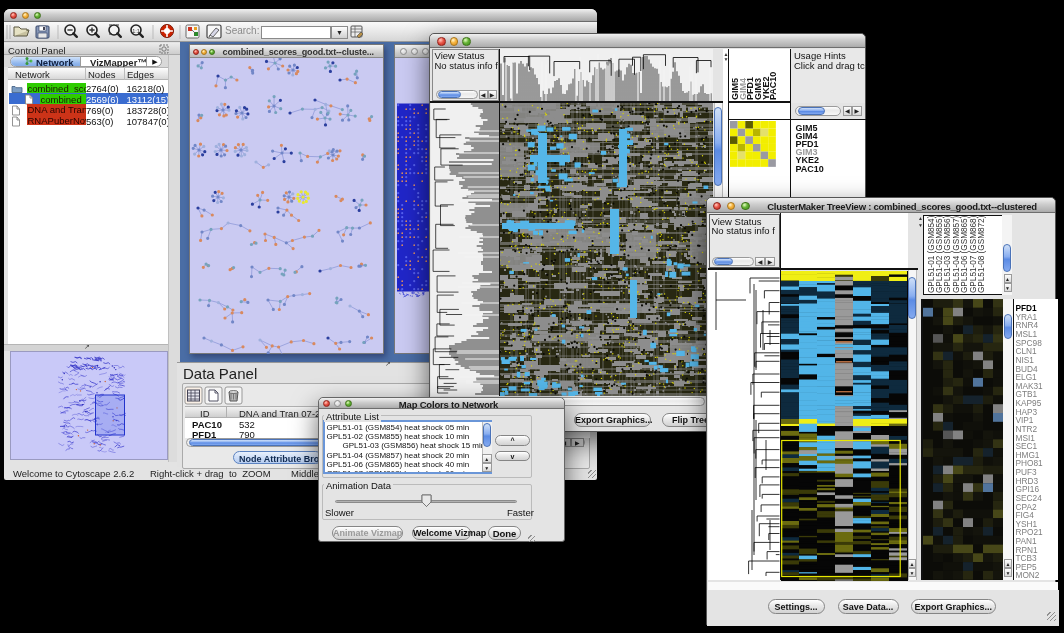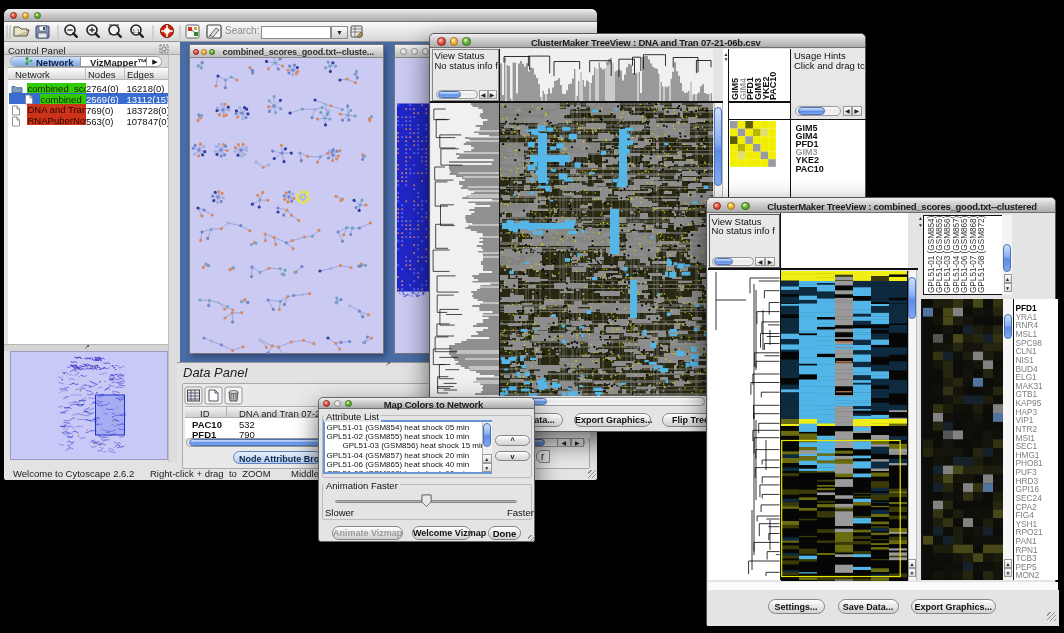--- a/index.html
+++ b/index.html
@@ -362,21 +362,21 @@
         <div class="tl tlx" style="left:27px;top:3px;width:7px;height:7px;"></div>
         <svg class="abs" style="left:1.8px;top:56.5px;" width="33" height="196" viewBox="0 0 33 196">
           <rect x="0" y="1.5" width="32" height="188" fill="#2026c8"></rect>
           <path d="M1.2 3.2h.01M13.2 3.2h.01M13.2 7.2h.01M5.2 15.2h.01M13.2 15.2h.01M17.2 15.2h.01M1.2 19.2h.01M9.2 19.2h.01M13.2 19.2h.01M1.2 23.2h.01M5.2 23.2h.01M9.2 23.2h.01M21.2 23.2h.01M29.2 23.2h.01M21.2 27.2h.01M29.2 27.2h.01M13.2 31.2h.01M21.2 31.2h.01M5.2 35.2h.01M29.2 35.2h.01M21.2 39.2h.01M29.2 39.2h.01M9.2 43.2h.01M21.2 43.2h.01M13.2 47.2h.01M21.2 47.2h.01M25.2 47.2h.01M9.2 51.2h.01M17.2 51.2h.01M21.2 51.2h.01M29.2 51.2h.01M25.2 55.2h.01M25.2 59.2h.01M9.2 63.2h.01M17.2 63.2h.01M29.2 63.2h.01M13.2 67.2h.01M29.2 67.2h.01M13.2 71.2h.01M17.2 71.2h.01M29.2 71.2h.01M9.2 75.2h.01M1.2 83.2h.01M9.2 83.2h.01M17.2 87.2h.01M1.2 91.2h.01M21.2 91.2h.01M21.2 95.2h.01M1.2 99.2h.01M25.2 99.2h.01M29.2 99.2h.01M5.2 103.2h.01M17.2 103.2h.01M25.2 103.2h.01M17.2 107.2h.01M25.2 107.2h.01M5.2 111.2h.01M21.2 111.2h.01M29.2 111.2h.01M5.2 115.2h.01M25.2 115.2h.01M1.2 119.2h.01M5.2 119.2h.01M13.2 119.2h.01M21.2 119.2h.01M25.2 119.2h.01M5.2 123.2h.01M1.2 127.2h.01M17.2 127.2h.01M29.2 127.2h.01M13.2 131.2h.01M9.2 135.2h.01M21.2 135.2h.01M1.2 139.2h.01M5.2 139.2h.01M25.2 139.2h.01M21.2 143.2h.01M1.2 147.2h.01M21.2 147.2h.01M9.2 155.2h.01M21.2 155.2h.01M29.2 155.2h.01M9.2 159.2h.01M1.2 163.2h.01M5.2 167.2h.01M17.2 167.2h.01M25.2 167.2h.01M17.2 171.2h.01M21.2 171.2h.01M17.2 179.2h.01M29.2 179.2h.01M13.2 183.2h.01M25.2 183.2h.01M29.2 183.2h.01M5.2 187.2h.01M17.2 187.2h.01M21.2 187.2h.01" stroke="#5560ee" stroke-width="2.2" stroke-linecap="round" fill="none"></path>
           <path d="M25.2 3.2h.01M9.2 7.2h.01M17.2 7.2h.01M29.2 7.2h.01M17.2 11.2h.01M21.2 11.2h.01M29.2 11.2h.01M1.2 15.2h.01M9.2 15.2h.01M13.2 23.2h.01M9.2 27.2h.01M13.2 27.2h.01M1.2 31.2h.01M17.2 31.2h.01M1.2 35.2h.01M9.2 35.2h.01M13.2 35.2h.01M21.2 35.2h.01M1.2 39.2h.01M9.2 39.2h.01M17.2 39.2h.01M25.2 39.2h.01M17.2 43.2h.01M1.2 47.2h.01M9.2 47.2h.01M29.2 47.2h.01M1.2 51.2h.01M9.2 55.2h.01M13.2 55.2h.01M29.2 55.2h.01M9.2 59.2h.01M29.2 59.2h.01M1.2 63.2h.01M1.2 67.2h.01M9.2 67.2h.01M5.2 71.2h.01M9.2 71.2h.01M21.2 71.2h.01M25.2 71.2h.01M5.2 75.2h.01M1.2 79.2h.01M5.2 79.2h.01M9.2 79.2h.01M25.2 79.2h.01M17.2 83.2h.01M1.2 95.2h.01M9.2 99.2h.01M17.2 99.2h.01M21.2 103.2h.01M1.2 107.2h.01M5.2 107.2h.01M1.2 111.2h.01M1.2 115.2h.01M29.2 115.2h.01M9.2 119.2h.01M9.2 123.2h.01M13.2 123.2h.01M21.2 123.2h.01M9.2 127.2h.01M13.2 127.2h.01M21.2 127.2h.01M1.2 131.2h.01M5.2 131.2h.01M5.2 135.2h.01M13.2 135.2h.01M17.2 135.2h.01M29.2 135.2h.01M5.2 143.2h.01M17.2 143.2h.01M29.2 147.2h.01M17.2 151.2h.01M25.2 155.2h.01M13.2 159.2h.01M21.2 159.2h.01M29.2 159.2h.01M9.2 163.2h.01M13.2 163.2h.01M13.2 167.2h.01M1.2 175.2h.01M21.2 175.2h.01M5.2 179.2h.01M5.2 183.2h.01M1.2 187.2h.01M25.2 187.2h.01" stroke="#d98a62" stroke-width="1.8" stroke-linecap="round" fill="none"></path>
           <path d="M27.8 189.8l1.7 -1.9M5.8 190.4l1.1 -0.4M10.7 192.7l-2.4 1.7M3.7 192.1l-1.5 -1M15.9 191.6l-0.7 0.1M15.9 190l-1.8 1.2M19.2 192.2l2.1 1.1M25.7 190.4l1.4 2.1M27.1 190.9l-1.1 2.6M6.5 195l2.3 -1.3M7.2 193.4l-1.4 -1.5M25 191.5l1.7 -1.4M12.1 193.1l-2.9 -1M20.5 194.5l2.8 -1.4M15.2 193.5l0 1.4M5.7 189.4l-2.4 -1.8M16.6 192.1l0.4 -1.3M5.5 190.2l2 3M27.8 189.6l-2.6 2.8M13.9 193.6l-1 0.3M15.5 191.6l0.6 -1.9M21 194.1l-1.9 0.3M22.2 191.4l-1.8 -1.2M15.4 189.1l2.4 2M21.1 194.2l0.8 0M18 192l2.9 2" stroke="#3a42d8" stroke-width=".8" fill="none"></path>
         </svg>
       </div>
       <div class="abs" style="left:173px;top:353px;width:420px;height:105px;background:#e2e2e2;border-top:1px solid #999;"></div>
       <div class="smalltxt" style="left:381px;top:350.5px;font-size:7px;color:#444;">↗</div>
-      <div class="smalltxt" style="left:179px;top:356px;font-size:13px;color:#222;font-style:italic;">Data Panel</div>
+      <div class="smalltxt" style="left:179px;top:356px;font-size:15px;color:#222;">Data Panel</div>
       <div class="abs" style="left:178px;top:374px;width:408px;height:86px;background:#e9e9e9;border:1px solid #aaa;border-radius:2px;"></div>
       <svg class="abs" style="left:180px;top:377px;" width="70" height="20">
         <rect x="1" y="1" width="17" height="17" rx="2" fill="linen" stroke="#999"></rect>
         <rect x="1" y="1" width="17" height="17" rx="2" fill="url(#g0)" opacity="0"></rect>
         <rect x="3.5" y="4" width="12" height="11" fill="#e8e8f0" stroke="#445"></rect>
         <path d="M3.5 7h12M3.5 10h12M3.5 13h12M7 4v11M11 4v11" stroke="#445" stroke-width=".8"></path>
         <rect x="21" y="1" width="17" height="17" rx="2" fill="#f4f4f4" stroke="#999"></rect>
         <path d="M25 15V4h6l3 3v8z" fill="#fff" stroke="#556"></path>
         <path d="M31 4v3h3" fill="none" stroke="#556"></path>
         <rect x="41" y="1" width="17" height="17" rx="2" fill="#f4f4f4" stroke="#999"></rect>
@@ -407,21 +407,20 @@
       <div class="smalltxt" style="left:146px;top:459px;font-size:9.5px;color:#222;">Right-click + drag&nbsp; to&nbsp; ZOOM</div>
       <div class="smalltxt" style="left:287px;top:459px;font-size:9.5px;color:#222;">Middle-click + drag</div>
       <div class="smalltxt" style="left:330px;top:459px;font-size:9.5px;color:#222;"></div>
       <div class="grip" style="left:584px;top:461px;width:8px;height:8px;"></div>
     </div>
     <div class="win" style="left:428.5px;top:33px;width:437.5px;height:398.5px;background:#e4e4e4;border:1px solid #555;border-radius:5px 5px 0 0;">
       <div class="tbar" style="height:14px;border-radius:5px 5px 0 0;"></div>
       <div class="tl tlr" style="left:7.5px;top:3.2px;width:8.5px;height:8.5px;"></div>
       <div class="tl tly" style="left:20px;top:3.2px;width:8.5px;height:8.5px;"></div>
       <div class="tl tlg" style="left:32.5px;top:3.2px;width:8.5px;height:8.5px;"></div>
-      <div class="ttext" style="left:45px;right:48px;top:2.5px;font-size:9.5px;letter-spacing:-0.2px;">ClusterMaker TreeView : DNA and Tran 07-21-06b.csv</div>
       <div class="abs" style="left:2px;top:14.5px;width:67px;height:52.5px;background:#e8e8e8;border:1px solid #888;"></div>
       <div class="smalltxt" style="left:5px;top:16px;font-size:9.5px;color:#111;">View Status</div>
       <div class="smalltxt" style="left:5px;top:25.5px;font-size:9.5px;color:#111;">No status info f</div>
       <div class="sbtrack" style="left:6px;top:55.5px;width:42px;height:9.5px;"></div>
       <div class="sbthumb" style="left:8px;top:56.5px;width:23px;height:7.5px;"></div>
       <div class="sbarr" style="left:49px;top:55.5px;width:9px;height:9.5px;font-size:6px;line-height:9px;">◀</div>
       <div class="sbarr" style="left:58px;top:55.5px;width:9px;height:9.5px;font-size:6px;line-height:9px;">▶</div>
       <div class="blkline" style="left:69px;top:14.5px;width:1.7px;height:347px;"></div>
       <svg class="abs" style="left:70.7px;top:14.5px;" width="213" height="53" viewBox="0 0 213 53">
         <rect width="213" height="53" fill="#f0f0f0"></rect>
@@ -2564,21 +2563,21 @@
         <text x="1.5" y="270.8" font-size="8.3" font-weight="normal" fill="#7d7d7d">PEP5</text>
         <text x="1.5" y="279.4" font-size="8.3" font-weight="normal" fill="#7d7d7d">MON2</text>
       </svg>
       <div class="abs" style="left:1px;top:384px;width:350px;height:8px;background:#fafafa;"></div>
       <div class="abs" style="left:0;top:392px;width:352px;height:35.5px;background:#e4e4e4;"></div>
       <div class="macbtn" style="left:60.5px;top:401px;width:57px;height:14.5px;font-size:9px;line-height:14px;">Settings...</div>
       <div class="macbtn" style="left:130.5px;top:401px;width:61px;height:14.5px;font-size:9px;line-height:14px;">Save Data...</div>
       <div class="macbtn" style="left:204px;top:401px;width:84.5px;height:14.5px;font-size:9px;line-height:14px;">Export Graphics...</div>
       <div class="grip" style="left:340px;top:414px;width:9px;height:9px;"></div>
     </div>
-    <div class="win" style="left:318px;top:397px;width:217px;height:145px;background:#e4e4e4;border:1px solid #666;border-radius:5px 5px 3px 3px;">
+    <div class="win" style="left:318px;top:397px;width:247px;height:145px;background:#e4e4e4;border:1px solid #666;border-radius:5px 5px 3px 3px;">
       <div class="tbar" style="height:11px;border-radius:5px 5px 0 0;"></div>
       <div class="tl tlr" style="left:4px;top:2px;width:7px;height:7px;"></div>
       <div class="tl tlx" style="left:15px;top:2px;width:7px;height:7px;"></div>
       <div class="tl tlg" style="left:26px;top:2px;width:7px;height:7px;"></div>
       <div class="ttext" style="left:36px;right:22px;top:1px;font-size:9.5px;letter-spacing:-0.2px;">Map Colors to Network</div>
       <div class="smalltxt" style="left:5px;top:12.5px;font-size:9.5px;color:#111;background:#e4e4e4;padding:0 2px;z-index:3;">Attribute List</div>
       <div class="abs" style="left:3px;top:17px;width:210px;height:63px;border:1px solid #bbb;border-radius:2px;"></div>
       <div class="abs" style="left:3.5px;top:22px;width:169px;height:53.5px;background:#fff;border:2px solid #6a96d8;overflow:hidden;">
         <div class="smalltxt" style="left:2px;top:1px;font-size:8px;color:#111;">GPL51-01 (GSM854) heat shock 05 min</div>
         <div class="smalltxt" style="left:2px;top:10.2px;font-size:8px;color:#111;">GPL51-02 (GSM855) heat shock 10 min</div>
@@ -2586,21 +2585,21 @@
         <div class="smalltxt" style="left:2px;top:28.5px;font-size:8px;color:#111;">GPL51-04 (GSM857) heat shock 20 min</div>
         <div class="smalltxt" style="left:2px;top:37.6px;font-size:8px;color:#111;">GPL51-06 (GSM865) heat shock 40 min</div>
         <div class="smalltxt" style="left:2px;top:46.8px;font-size:8px;color:#111;">GPL51-07 (GSM868) heat shock 60 min</div>
       </div>
       <div class="abs" style="left:162.5px;top:24px;width:10px;height:49.5px;background:#f0f0f0;border-left:1px solid #bbb;"></div>
       <div class="sbthumb" style="left:163.5px;top:24.5px;width:8px;height:24px;"></div>
       <div class="sbarr" style="left:163px;top:56px;width:9.5px;height:9px;font-size:5px;line-height:8px;">▲</div>
       <div class="sbarr" style="left:163px;top:65px;width:9.5px;height:9px;font-size:5px;line-height:8px;">▼</div>
       <div class="macbtn" style="left:176px;top:37px;width:35px;height:10.5px;font-size:7px;line-height:10px;">^</div>
       <div class="macbtn" style="left:176px;top:52.5px;width:35px;height:10.5px;font-size:7px;line-height:10px;">v</div>
-      <div class="smalltxt" style="left:5px;top:81.5px;font-size:9.5px;color:#111;background:#e4e4e4;padding:0 2px;z-index:3;">Animation Faster</div>
+      <div class="smalltxt" style="left:5px;top:81.5px;font-size:9.5px;color:#111;background:#e4e4e4;padding:0 2px;z-index:3;">Animation Data</div>
       <div class="abs" style="left:3px;top:86px;width:210px;height:36px;border:1px solid #bbb;border-radius:2px;"></div>
       <div class="abs" style="left:16px;top:101.5px;width:182px;height:3px;background:linear-gradient(#9a9a9a,#c8c8c8);border:1px solid #8a8a8a;border-radius:2px;"></div>
       <svg class="abs" style="left:101px;top:95px;" width="13" height="15">
         <path d="M2 2h9v7l-4.5 4.5L2 9z" fill="linear-gradient(#fff,#ccc)" stroke="#777"></path>
         <path d="M2 2h9v7l-4.5 4.5L2 9z" fill="#e8e8e8" stroke="#777"></path>
       </svg>
       <div class="smalltxt" style="left:6px;top:109px;font-size:9.5px;color:#111;">Slower</div>
       <div class="smalltxt" style="left:188px;top:109px;font-size:9.5px;color:#111;">Faster</div>
       <div class="macbtn" style="left:13px;top:128px;width:71px;height:13.5px;font-size:9px;line-height:13px;color:#9a9a9a;">Animate Vizmap</div>
       <div class="macbtn" style="left:93px;top:128px;width:58.5px;height:13.5px;font-size:9px;line-height:13px;">Welcome Vizmap</div>

